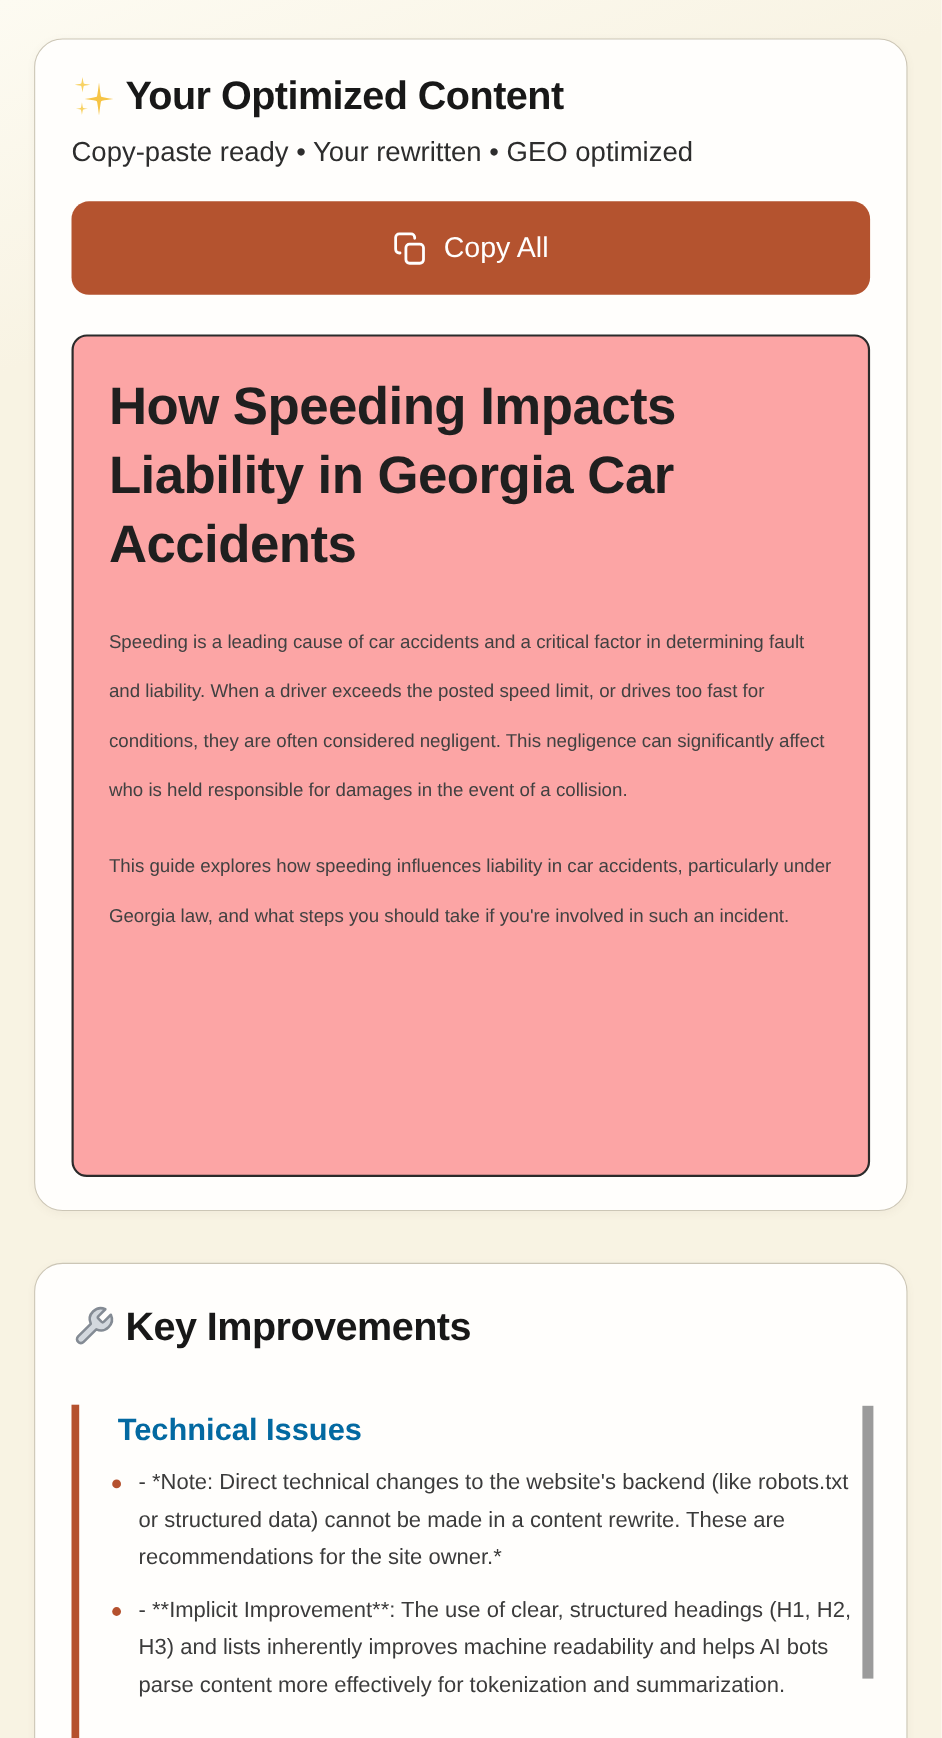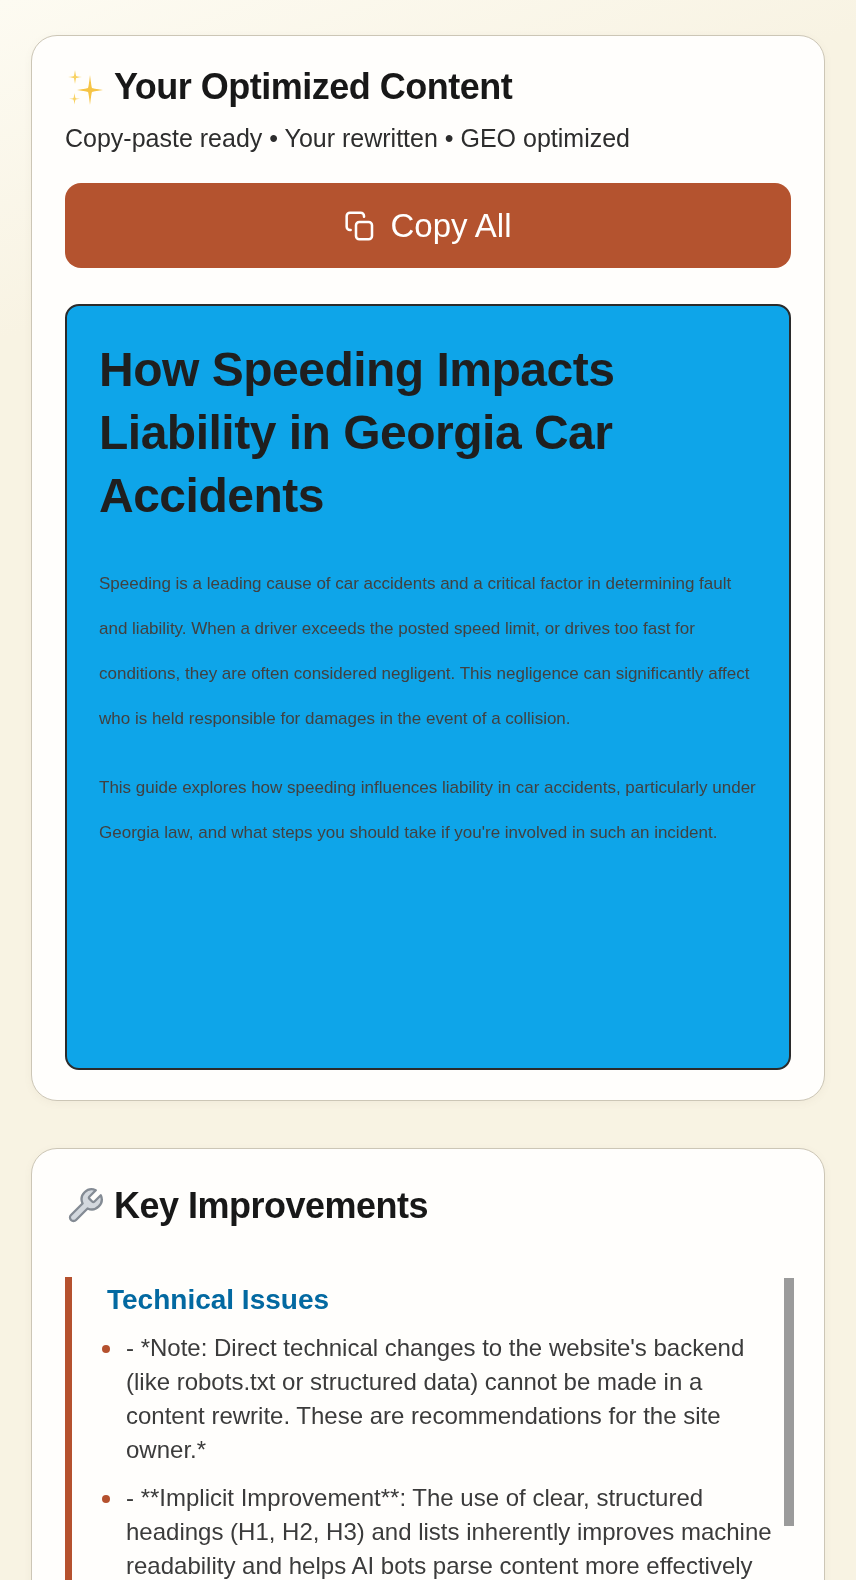--- a/index.html
+++ b/index.html
@@ -41,32 +41,32 @@
 
   .copy-btn {
     margin-top: 30px;
     width: 100%;
     height: 85px;
     background: #b4532f;
     border: none;
     border-radius: 16px;
     color: #ffffff;
     font-family: "Liberation Sans", sans-serif;
-    font-size: 33px;
+    font-size: 26px;
     display: flex;
     align-items: center;
     justify-content: center;
     gap: 14px;
     cursor: pointer;
   }
 
   .preview-box {
     margin-top: 36px;
     height: 766px;
-    background: #0ea5e9;
+    background: #fca5a5;
     border: 2px solid #2b2b2b;
     border-radius: 14px;
     padding: 32px;
     overflow: hidden;
   }
   .preview-heading {
     font-size: 48px;
     line-height: 63px;
     font-weight: bold;
     color: #1f1f1f;
@@ -93,21 +93,21 @@
     color: #0369a1;
     margin-left: 7px;
   }
   .ti-list {
     list-style: none;
     margin-top: 14px;
   }
   .ti-list li {
     position: relative;
     padding-left: 26px;
-    font-size: 24px;
+    font-size: 20px;
     line-height: 34px;
     color: #3b3b3b;
     margin-bottom: 14px;
     max-width: 683px;
   }
   .ti-list li::before {
     content: "";
     position: absolute;
     left: 2px;
     top: 14px;

